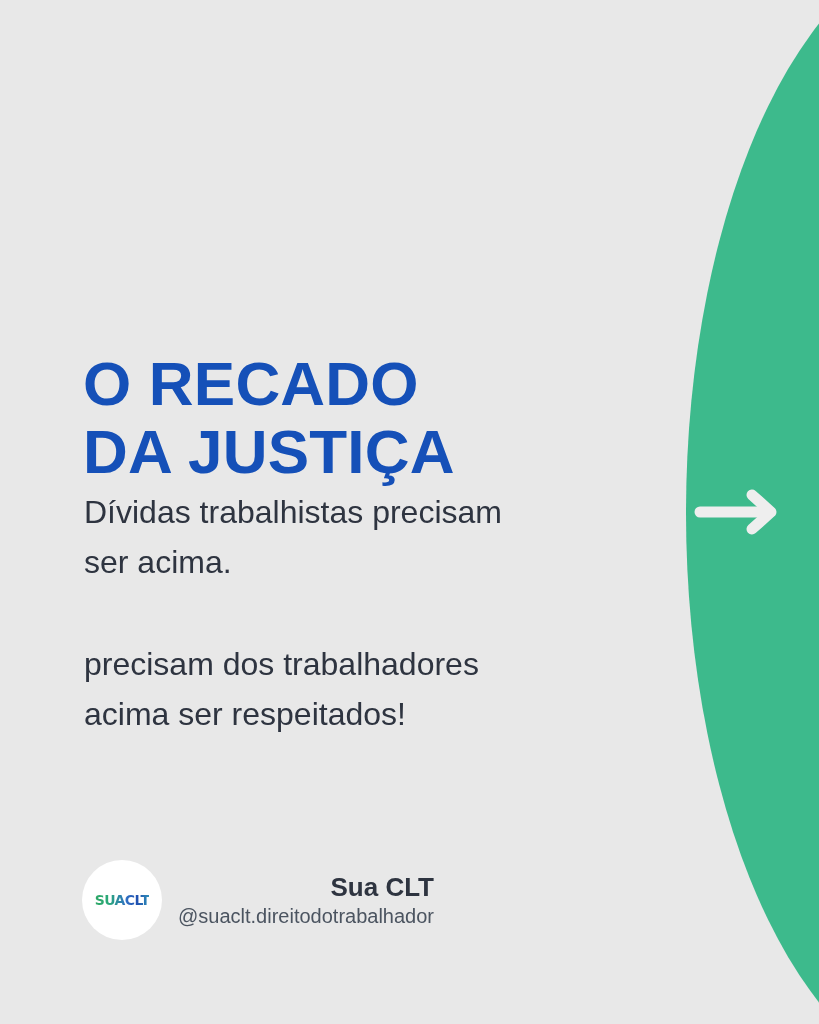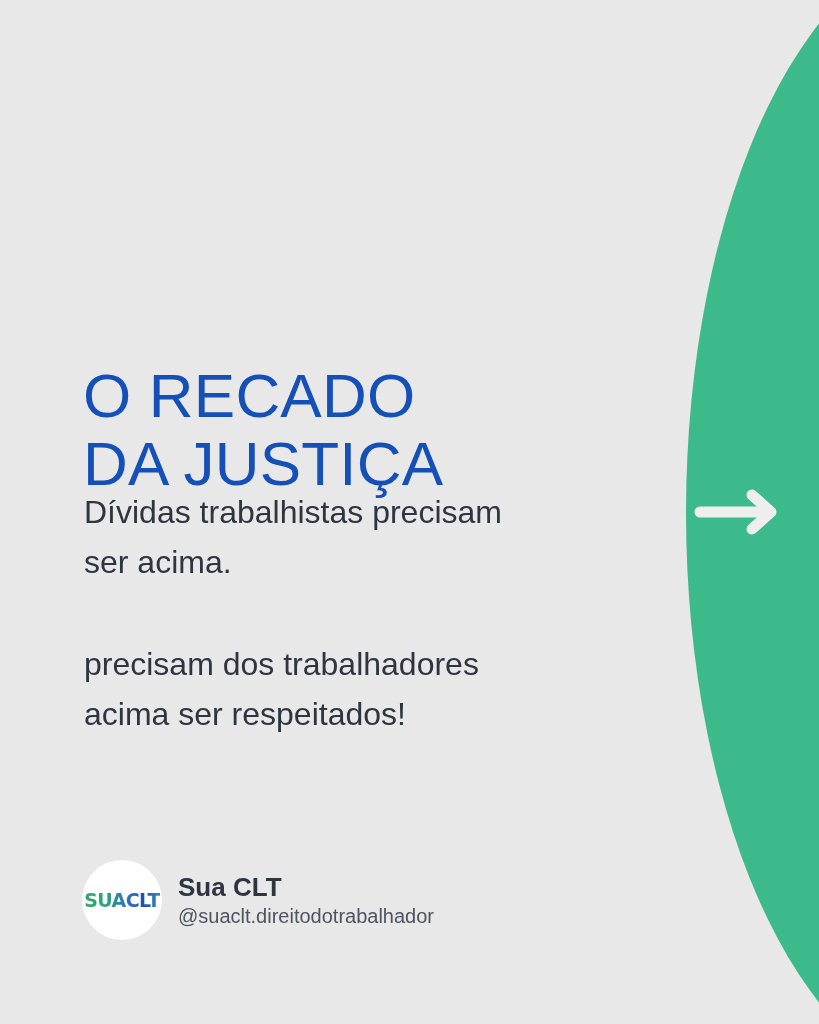--- a/index.html
+++ b/index.html
@@ -35,25 +35,25 @@
     top: 488px;
     width: 92px;
     height: 48px;
   }
   .arrow-wrap svg { display: block; }
 
   
   .headline {
     position: absolute;
     left: 83px;
-    top: 320px;
+    top: 308px;
     width: 600px;
     color: #1550b8;
     font-size: 62px;
-    font-weight: 400;
+    font-weight: 700;
     line-height: 1.10;
     letter-spacing: 0.2px;
   }
   .headline-line { display: block; white-space: pre; }
 
   
   .body-copy {
     position: absolute;
     left: 83px;
     top: 487px;
@@ -80,35 +80,36 @@
     width: 80px;
     height: 80px;
     border-radius: 50%;
     background: #ffffff;
     display: flex;
     align-items: center;
     justify-content: center;
     flex: 0 0 auto;
   }
   .avatar-mark {
-    font-size: 19px;
+    font-size: 14px;
     font-weight: 700;
     letter-spacing: -0.6px;
     background-image: linear-gradient(90deg, #2fa866 0%, #2aa87a 26%, #2f6fc4 58%, #1f4fb0 78%, #2f8fb8 100%);
     -webkit-background-clip: text;
     background-clip: text;
     color: transparent;
     -webkit-text-fill-color: transparent;
     font-family: "DejaVu Sans", sans-serif;
   }
   .account-text {
     display: flex;
     flex-direction: column;
     justify-content: center;
     gap: 1px;
+    text-align: right;
   }
   .account-name {
     color: #2e3440;
     font-size: 26px;
     font-weight: 700;
     line-height: 1.2;
   }
   .account-handle {
     color: #4b5460;
     font-size: 20px;

